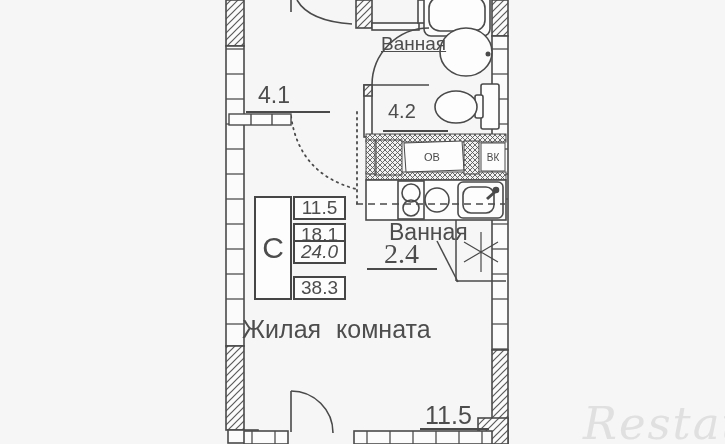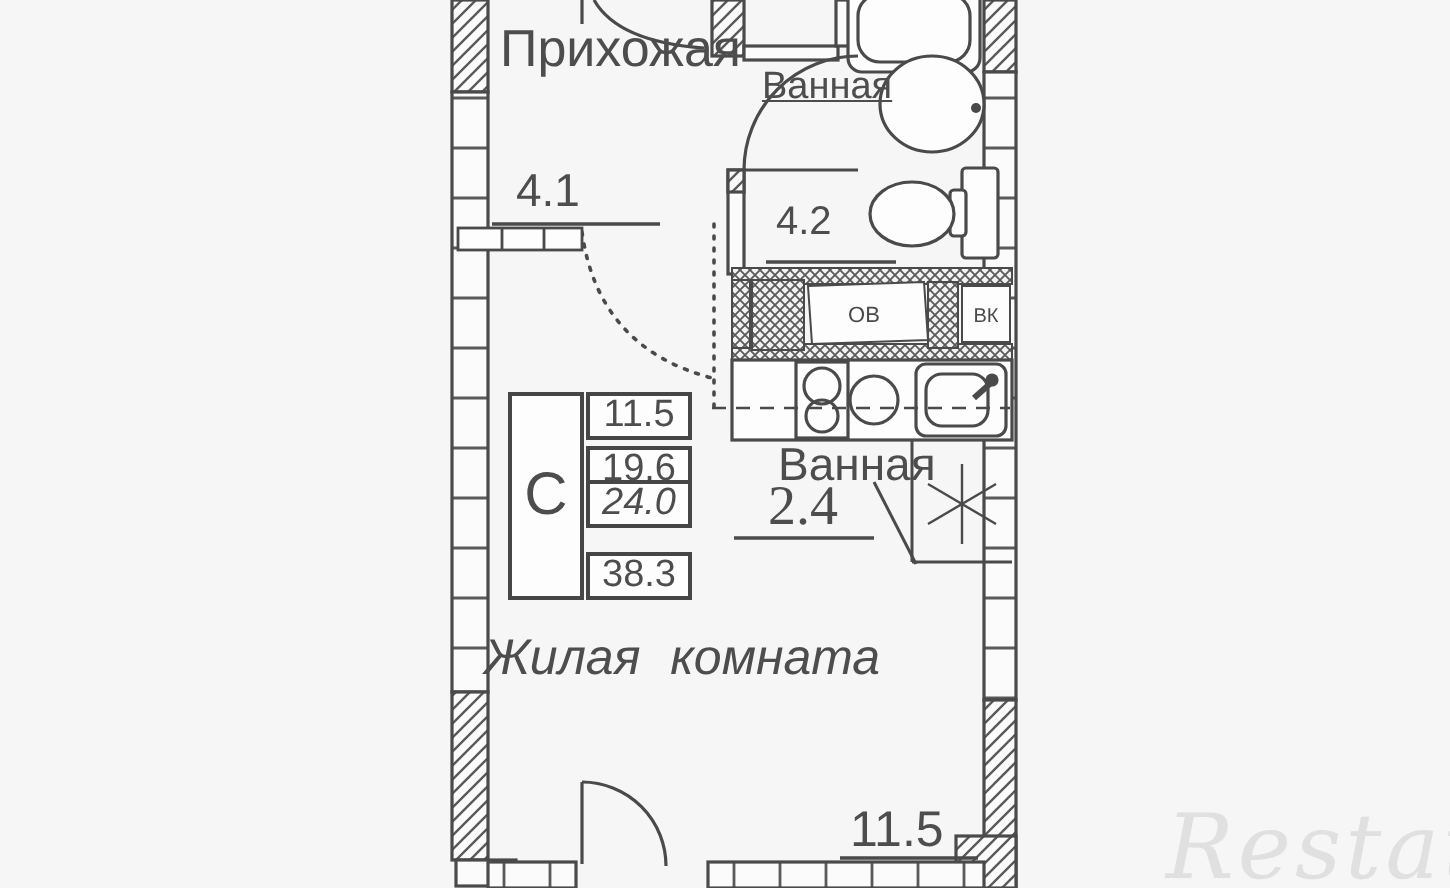--- a/index.html
+++ b/index.html
@@ -7,21 +7,21 @@
     position:relative;width:725px;height:444px;overflow:hidden;
     background:#f6f6f6;
     font-family:"Liberation Sans",sans-serif;
     color:#4a4a4a;
   }
   svg{position:absolute;left:0;top:0;}
   .lbl{position:absolute;color:#4d4d4d;line-height:1;white-space:nowrap;}
   .lbl-hall   {left:250px;top:11px;font-size:26px;}
   .lbl-bath   {left:381px;top:34px;font-size:19px;text-decoration:underline;}
   .lbl-kitchen{left:389px;top:221px;font-size:23px;}
-  .lbl-living {left:242px;top:317px;font-size:25px;word-spacing:8px;font-style:italic;}
+  .lbl-living {left:242px;top:317px;font-size:25px;word-spacing:8px;}
   .area{position:absolute;color:#4d4d4d;line-height:1;}
   .area-hall   {left:258px;top:84px; font-size:23px;}
   .area-bath   {left:388px;top:101px;font-size:20px;}
   .area-kitchen{left:384px;top:240px;font-size:28px;font-family:Liberation Serif, serif;}
   .area-living {left:425px;top:403px;font-size:25px;}
   .info-table{position:absolute;left:0;top:0;}
   .tbl-type{
     position:absolute;left:254px;top:196px;width:38px;height:104px;
     background:#fdfdfd;border:2px solid #464646;box-sizing:border-box;
     display:flex;align-items:center;justify-content:center;
@@ -149,33 +149,32 @@
     </g>
 
     <g stroke="#4a4a4a" stroke-width="1.8">
       <path d="M246,112 H330"></path>
       <path d="M383,131 H448"></path>
       <path d="M367,269 H437"></path>
       <path d="M420,429 H489"></path>
     </g>
   </svg>
 
-  <div class="lbl lbl-hall">Прихожая</div>
   <div class="lbl lbl-bath">Ванная</div>
   <div class="lbl lbl-kitchen">Ванная</div>
   <div class="lbl lbl-living">Жилая комната</div>
 
   <div class="area area-hall">4.1</div>
   <div class="area area-bath">4.2</div>
   <div class="area area-kitchen">2.4</div>
   <div class="area area-living">11.5</div>
 
   <div class="info-table">
     <div class="tbl-type">С</div>
     <div class="tbl-cell r0">11.5</div>
-    <div class="tbl-cell r1">19.6</div>
+    <div class="tbl-cell r1">18.1</div>
     <div class="tbl-cell r2">24.0</div>
     <div class="tbl-cell r3">38.3</div>
   </div>
 
   <div class="watermark">Restate</div>
 
 </div>
 
 </body></html>

